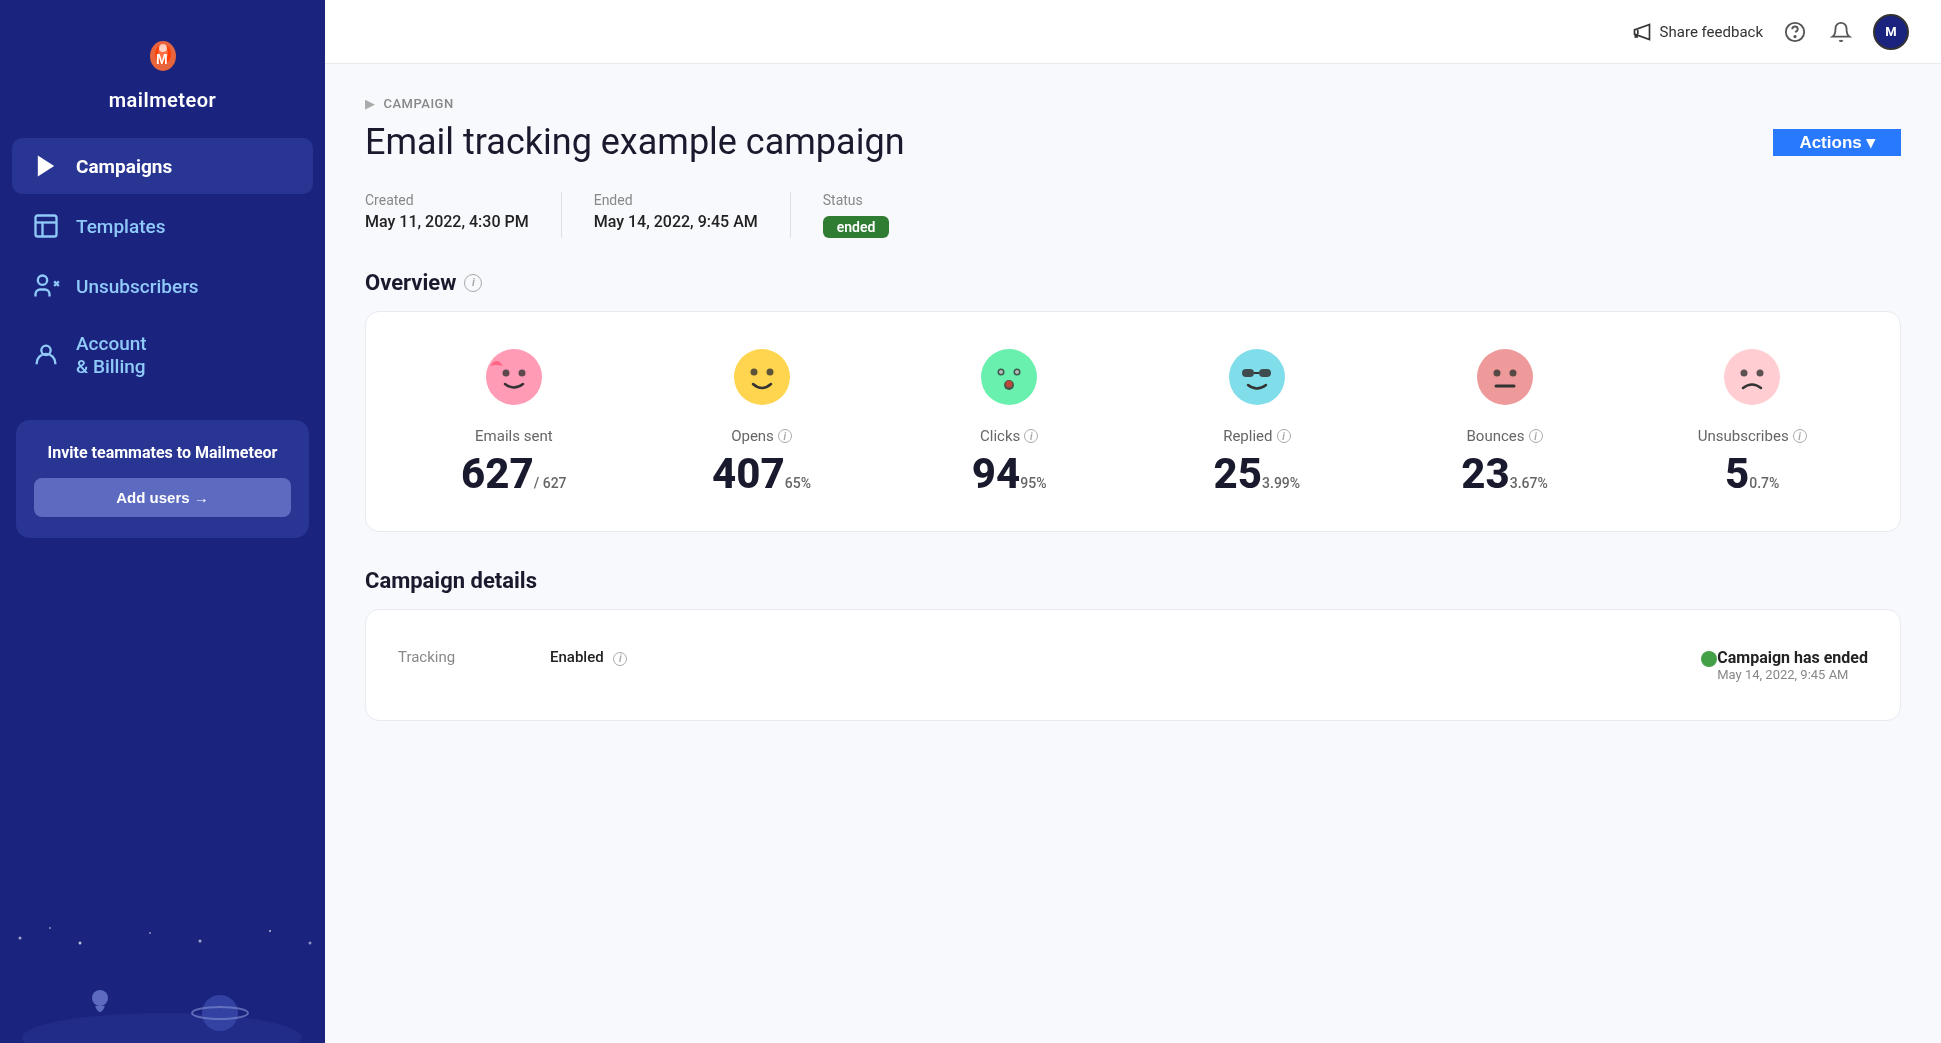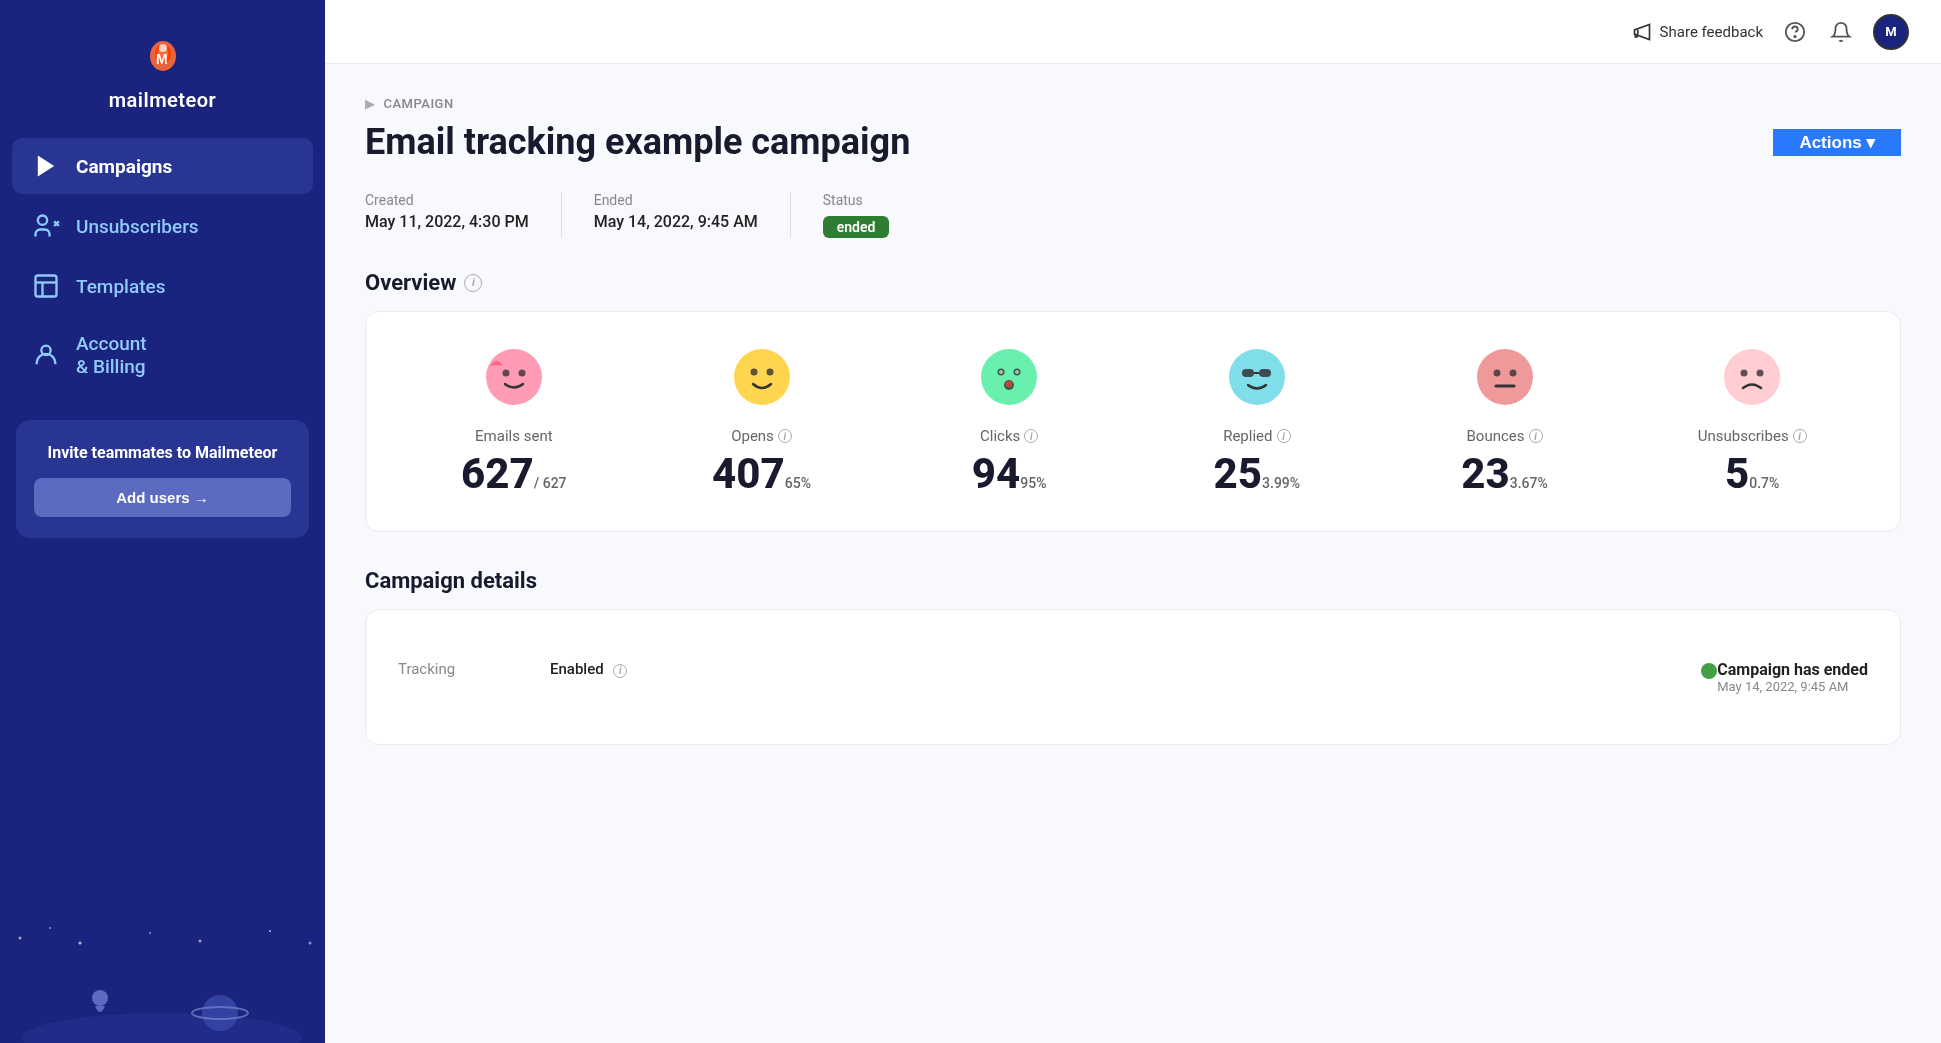--- a/index.html
+++ b/index.html
@@ -161,21 +161,21 @@
       font-size: 13px;
     }
     .page-title-row {
       display: flex;
       align-items: center;
       justify-content: space-between;
       margin-bottom: 28px;
     }
     .page-title {
       font-size: 36px;
-      font-weight: 700;
+      font-weight: 400;
       color: #1a1a2e;
       line-height: 1.2;
     }
     .actions-btn {
       background: #2979ff;
       color: #fff;
       border: none;
       border-radius: 0;
       padding: 3px 26px;
       font-size: 17px;
@@ -286,21 +286,21 @@
       font-size: 14px;
       font-weight: 500;
       color: #666;
     }
 
     
     .details-card {
       background: #fff;
       border-radius: 14px;
       border: 1px solid #e8eaf0;
-      padding: 40px 32px;
+      padding: 28px 32px;
     }
     .detail-row {
       display: flex;
       align-items: flex-start;
       gap: 32px;
       padding: 10px 0;
     }
     .detail-label {
       color: #888;
       font-size: 15px;
@@ -347,43 +347,43 @@
     <span style="font-size:20px;font-weight:600;color:#fff;letter-spacing:0.5px;">mailmeteor</span>
   </div>
 
   <nav class="sidebar-nav">
 
     <div class="sidebar-item active">
       <svg viewBox="0 0 24 24" fill="currentColor">
         <polygon points="5,3 19,12 5,21" fill="white"></polygon>
       </svg>
       <span>Campaigns</span>
+    </div>
+
+    <div class="sidebar-item">
+      <svg viewBox="0 0 24 24" fill="none" stroke="currentColor" stroke-width="2">
+        <rect x="3" y="3" width="18" height="18" rx="2"></rect>
+        <line x1="3" y1="9" x2="21" y2="9"></line>
+        <line x1="9" y1="21" x2="9" y2="9"></line>
+      </svg>
+      <span>Templates</span>
     </div>
 
     <div class="sidebar-item">
       <svg viewBox="0 0 24 24" fill="none" stroke="currentColor" stroke-width="2">
         <circle cx="9" cy="7" r="4"></circle>
         <path d="M3 21v-2a4 4 0 0 1 4-4h4a4 4 0 0 1 4 4v2"></path>
         <line x1="19" y1="8" x2="23" y2="12"></line>
         <line x1="23" y1="8" x2="19" y2="12"></line>
       </svg>
       <span>Unsubscribers</span>
     </div>
 
     <div class="sidebar-item">
       <svg viewBox="0 0 24 24" fill="none" stroke="currentColor" stroke-width="2">
-        <rect x="3" y="3" width="18" height="18" rx="2"></rect>
-        <line x1="3" y1="9" x2="21" y2="9"></line>
-        <line x1="9" y1="21" x2="9" y2="9"></line>
-      </svg>
-      <span>Templates</span>
-    </div>
-
-    <div class="sidebar-item">
-      <svg viewBox="0 0 24 24" fill="none" stroke="currentColor" stroke-width="2">
         <circle cx="12" cy="8" r="4"></circle>
         <path d="M4 20v-1a8 8 0 0 1 16 0v1"></path>
       </svg>
       <span style="white-space:pre-line;">Account
 &amp; Billing</span>
     </div>
   </nav>
 
   <div class="sidebar-invite">
     <div class="sidebar-invite-title">Invite teammates to Mailmeteor</div>

